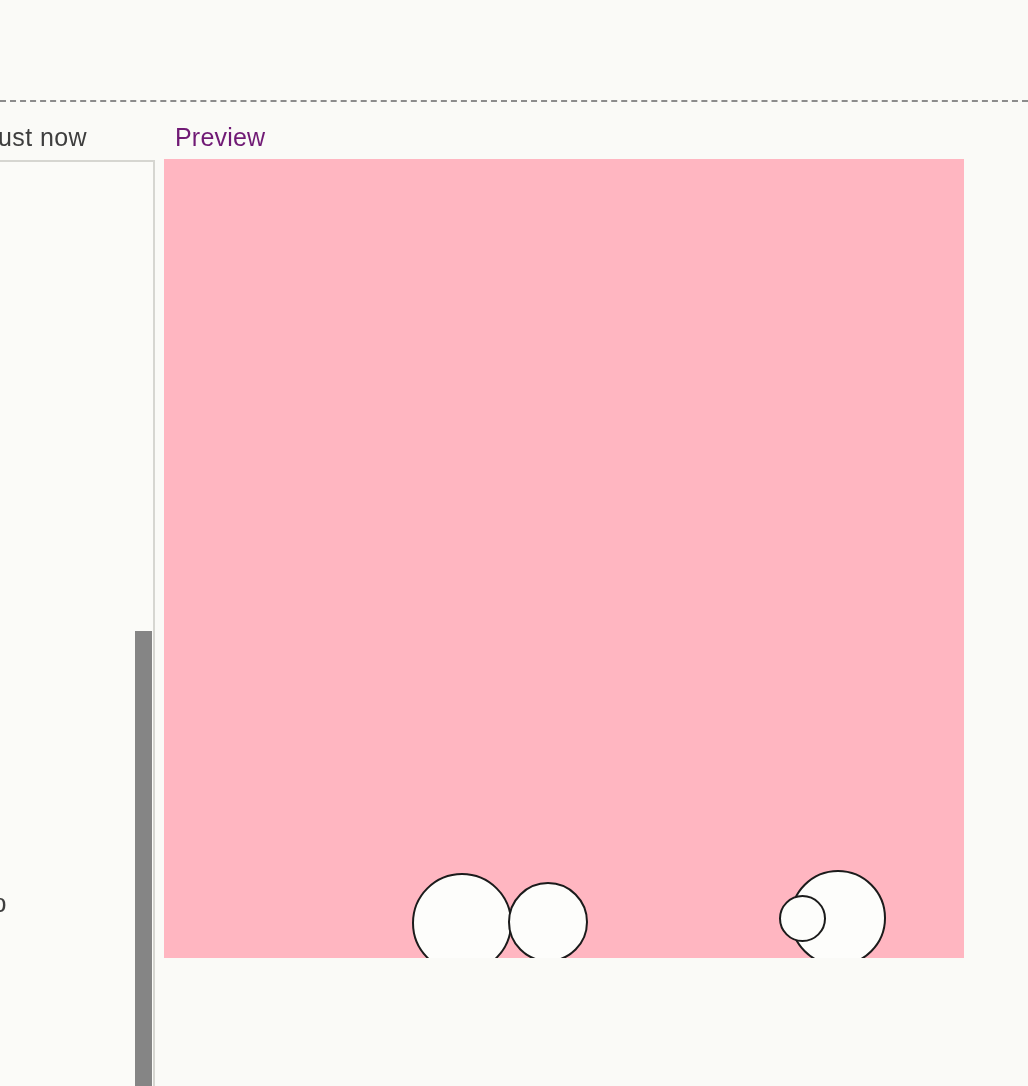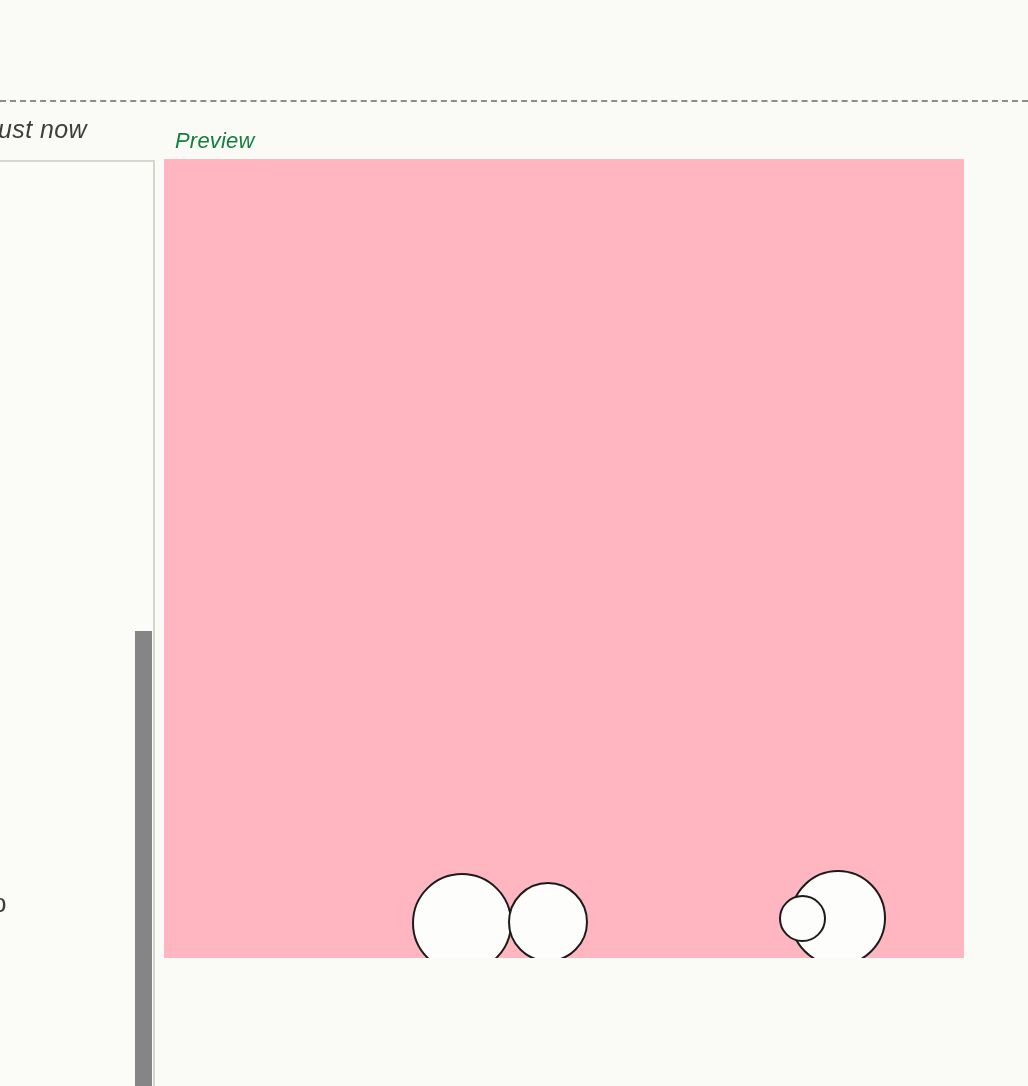--- a/index.html
+++ b/index.html
@@ -26,43 +26,42 @@
     background: #fafaf7;
   }
   .dashed-separator {
     position: absolute;
     left: 0; top: 100px;
     width: 1028px; height: 0;
     border-top: 2px dashed #8c8c8c;
   }
   .header-row {
     position: absolute;
-    left: 0; top: 113px;
-    width: 892px; height: 34px; font-style: italic;
+    left: 0; top: 121px;
+    width: 892px; height: 34px;
   }
   .chat-timestamp {
     position: absolute;
     left: -2px; top: 0;
     font-size: 25px;
     line-height: 32px;
     color: #3e3e3e;
     font-weight: 400;
     letter-spacing: 0.4px;
     white-space: nowrap;
   }
   .preview-title {
     position: absolute;
     left: 175px; top: 0;
-    font-size: 22px;
+    font-size: 25px;
     line-height: 32px;
-    color: #15803d;
+    color: #701a75;
     font-weight: 500;
     letter-spacing: 0.2px;
     white-space: nowrap;
-    margin-top: 12px;
   }
   
   .chat-panel {
     position: absolute;
     left: -40px; top: 160px;
     width: 195px;           
     height: 966px;          
     background: #fbfbf8;
     border-top: 2px solid #d6d6d1;
     border-right: 2px solid #d6d6d1;

